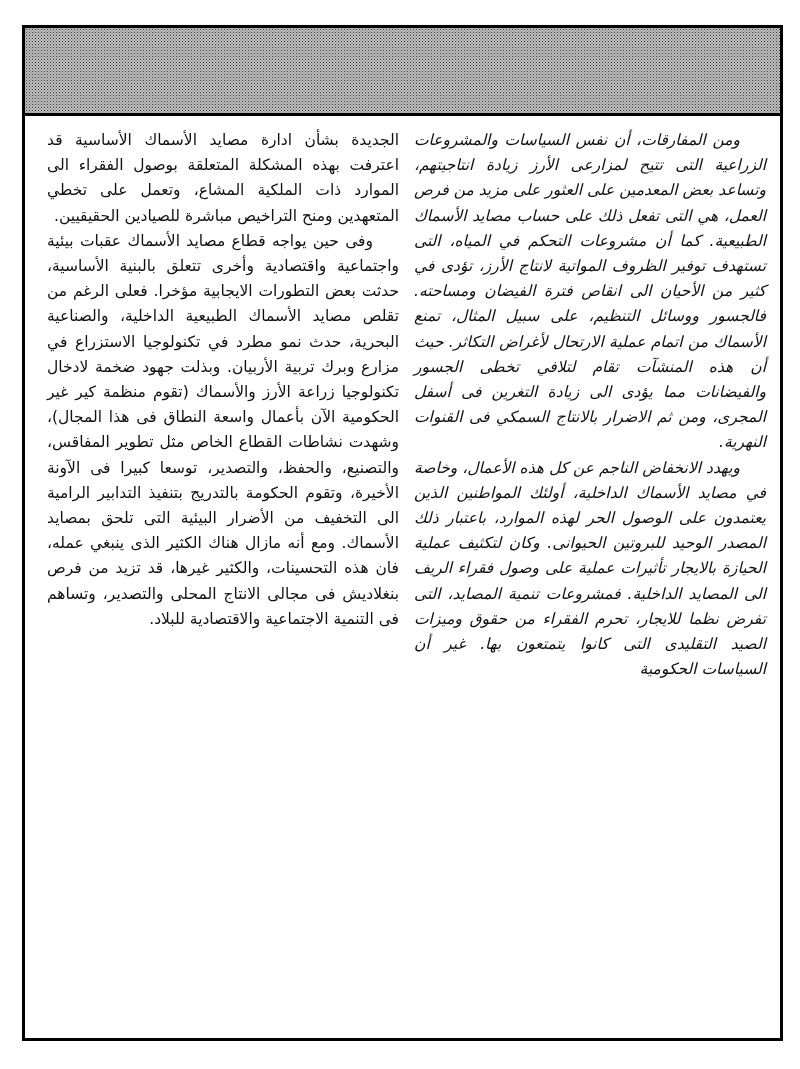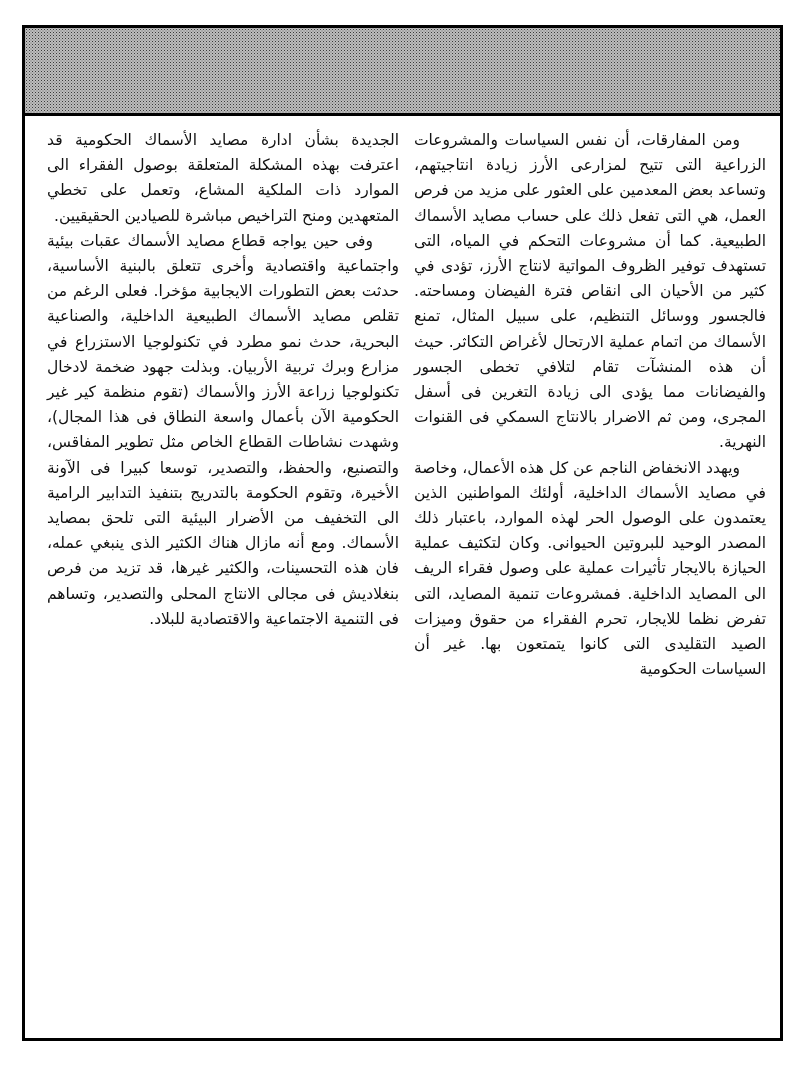--- a/index.html
+++ b/index.html
@@ -17,33 +17,33 @@
         radial-gradient(#6a6a6a 0.6px, transparent 0.9px);
       background-size: 3px 3px, 3px 3px;
       background-position: 0 0, 1.5px 1.5px;
     }
     .col {
       position: absolute; top: 100px; direction: rtl; text-align: justify;
       text-align-last: right;
       font-family: "DejaVu Sans", sans-serif; font-size: 15.5px; line-height: 25.2px;
       color: #111;
     }
-    .col-right { right: 14px; width: 352px; }
+    .col-right { right: 14px; width: 352px; font-style: italic; }
     .col-left { left: 22px; width: 352px; }
     .col p { margin: 0; text-indent: 0; }
     .col p.indent { text-indent: 26px; }
   </style>
 </head>
 <body>
 
 <div class="frame">
   <div class="header-band"></div>
 
   <div class="col col-right">
     <p class="indent">ومن المفارقات، أن نفس السياسات والمشروعات الزراعية التى تتيح لمزارعى الأرز زيادة انتاجيتهم، وتساعد بعض المعدمين على العثور على مزيد من فرص العمل، هي التى تفعل ذلك على حساب مصايد الأسماك الطبيعية. كما أن مشروعات التحكم في المياه، التى تستهدف توفير الظروف المواتية لانتاج الأرز، تؤدى في كثير من الأحيان الى انقاص فترة الفيضان ومساحته. فالجسور ووسائل التنظيم، على سبيل المثال، تمنع الأسماك من اتمام عملية الارتحال لأغراض التكاثر. حيث أن هذه المنشآت تقام لتلافي تخطى الجسور والفيضانات مما يؤدى الى زيادة التغرين فى أسفل المجرى، ومن ثم الاضرار بالانتاج السمكي فى القنوات النهرية.</p>
     <p class="indent">ويهدد الانخفاض الناجم عن كل هذه الأعمال، وخاصة في مصايد الأسماك الداخلية، أولئك المواطنين الذين يعتمدون على الوصول الحر لهذه الموارد، باعتبار ذلك المصدر الوحيد للبروتين الحيوانى. وكان لتكثيف عملية الحيازة بالايجار تأثيرات عملية على وصول فقراء الريف الى المصايد الداخلية. فمشروعات تنمية المصايد، التى تفرض نظما للايجار، تحرم الفقراء من حقوق وميزات الصيد التقليدى التى كانوا يتمتعون بها. غير أن السياسات الحكومية</p>
   </div>
 
   <div class="col col-left">
-    <p>الجديدة بشأن ادارة مصايد الأسماك الحكومية قد اعترفت بهذه المشكلة المتعلقة بوصول الفقراء الى الموارد ذات الملكية المشاع، وتعمل على تخطي المتعهدين ومنح التراخيص مباشرة للصيادين الحقيقيين.</p>
+    <p>الجديدة بشأن ادارة مصايد الأسماك الأساسية قد اعترفت بهذه المشكلة المتعلقة بوصول الفقراء الى الموارد ذات الملكية المشاع، وتعمل على تخطي المتعهدين ومنح التراخيص مباشرة للصيادين الحقيقيين.</p>
     <p class="indent">وفى حين يواجه قطاع مصايد الأسماك عقبات بيئية واجتماعية واقتصادية وأخرى تتعلق بالبنية الأساسية، حدثت بعض التطورات الايجابية مؤخرا. فعلى الرغم من تقلص مصايد الأسماك الطبيعية الداخلية، والصناعية البحرية، حدث نمو مطرد في تكنولوجيا الاستزراع في مزارع وبرك تربية الأربيان. وبذلت جهود ضخمة لادخال تكنولوجيا زراعة الأرز والأسماك (تقوم منظمة كير غير الحكومية الآن بأعمال واسعة النطاق فى هذا المجال)، وشهدت نشاطات القطاع الخاص مثل تطوير المفاقس، والتصنيع، والحفظ، والتصدير، توسعا كبيرا فى الآونة الأخيرة، وتقوم الحكومة بالتدريج بتنفيذ التدابير الرامية الى التخفيف من الأضرار البيئية التى تلحق بمصايد الأسماك. ومع أنه مازال هناك الكثير الذى ينبغي عمله، فان هذه التحسينات، والكثير غيرها، قد تزيد من فرص بنغلاديش فى مجالى الانتاج المحلى والتصدير، وتساهم فى التنمية الاجتماعية والاقتصادية للبلاد.</p>
   </div>
 </div>
 
 </body></html>

